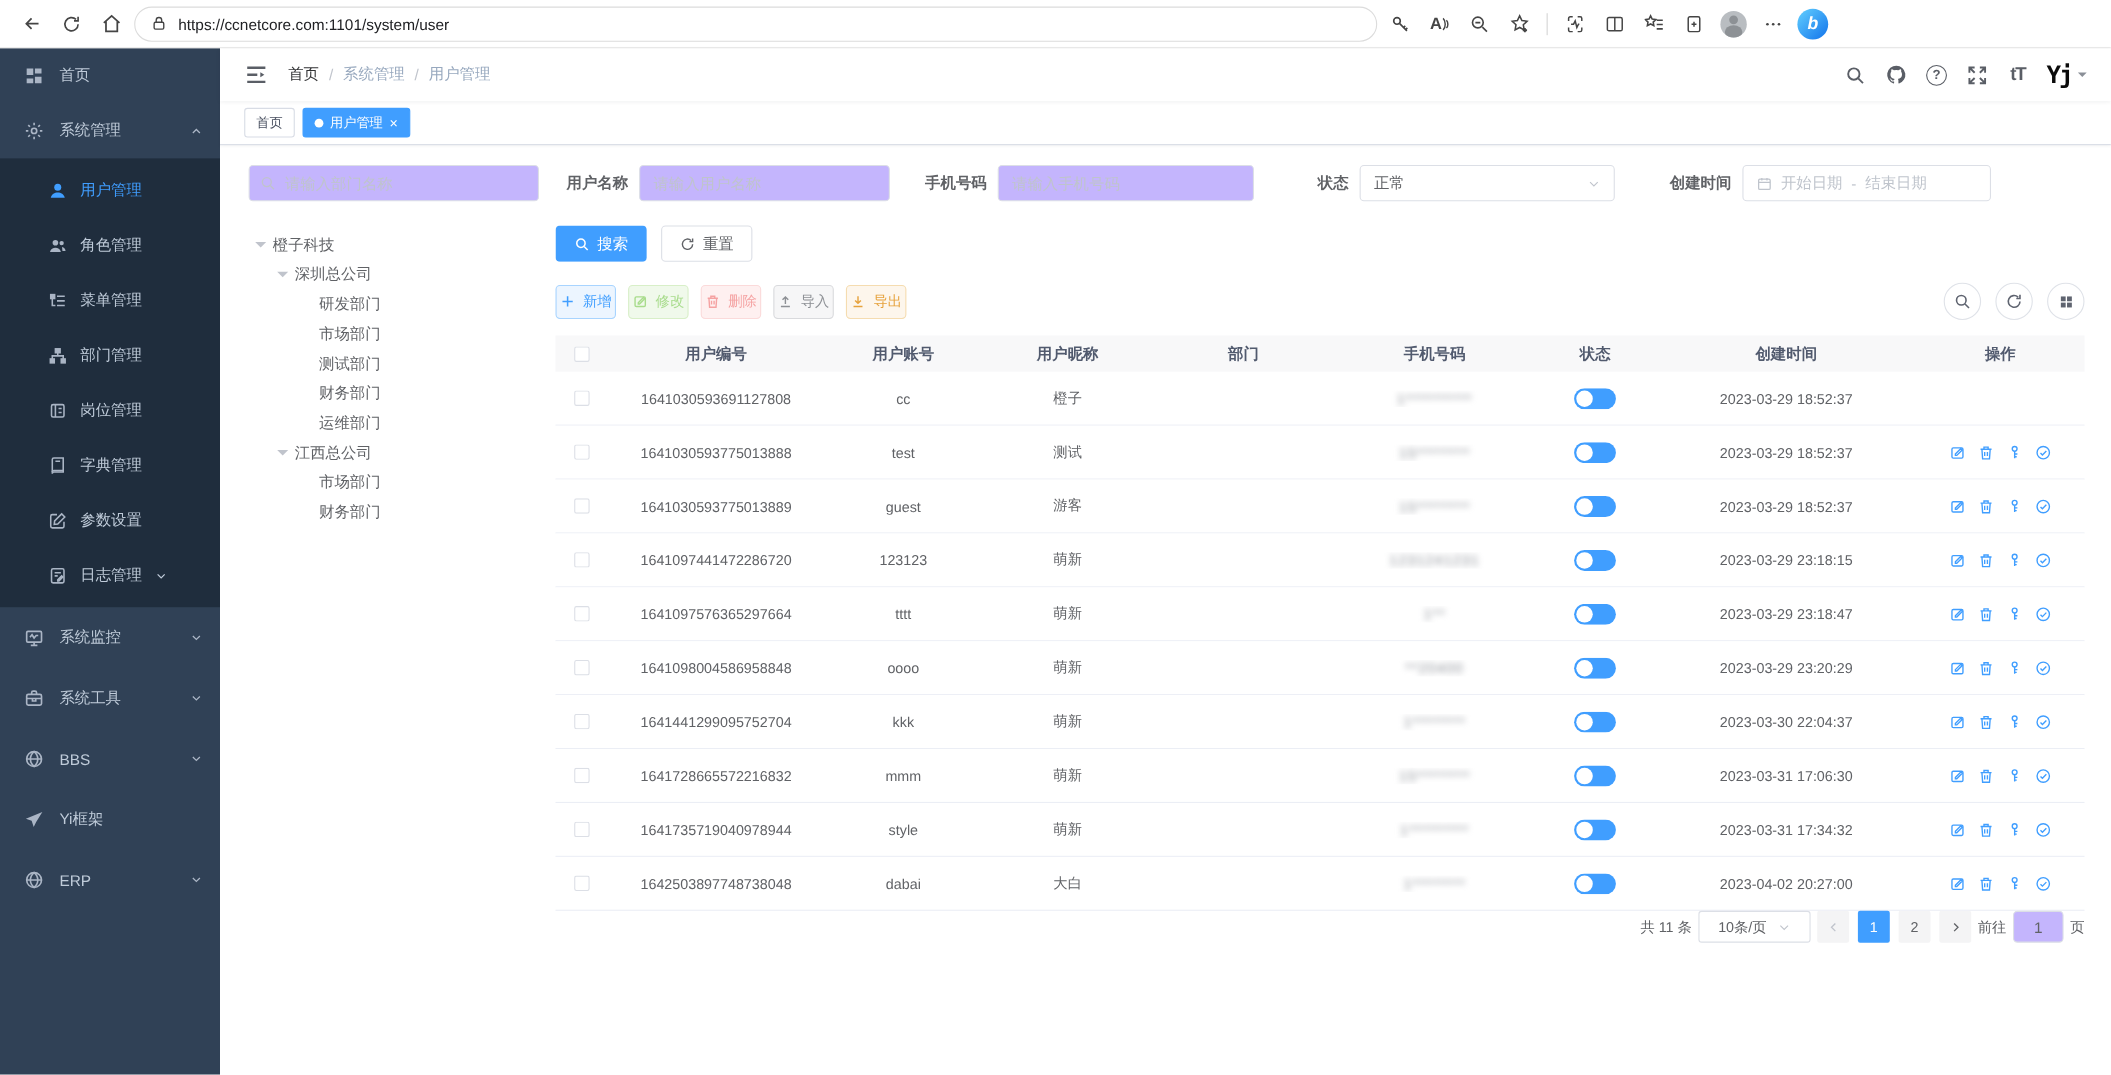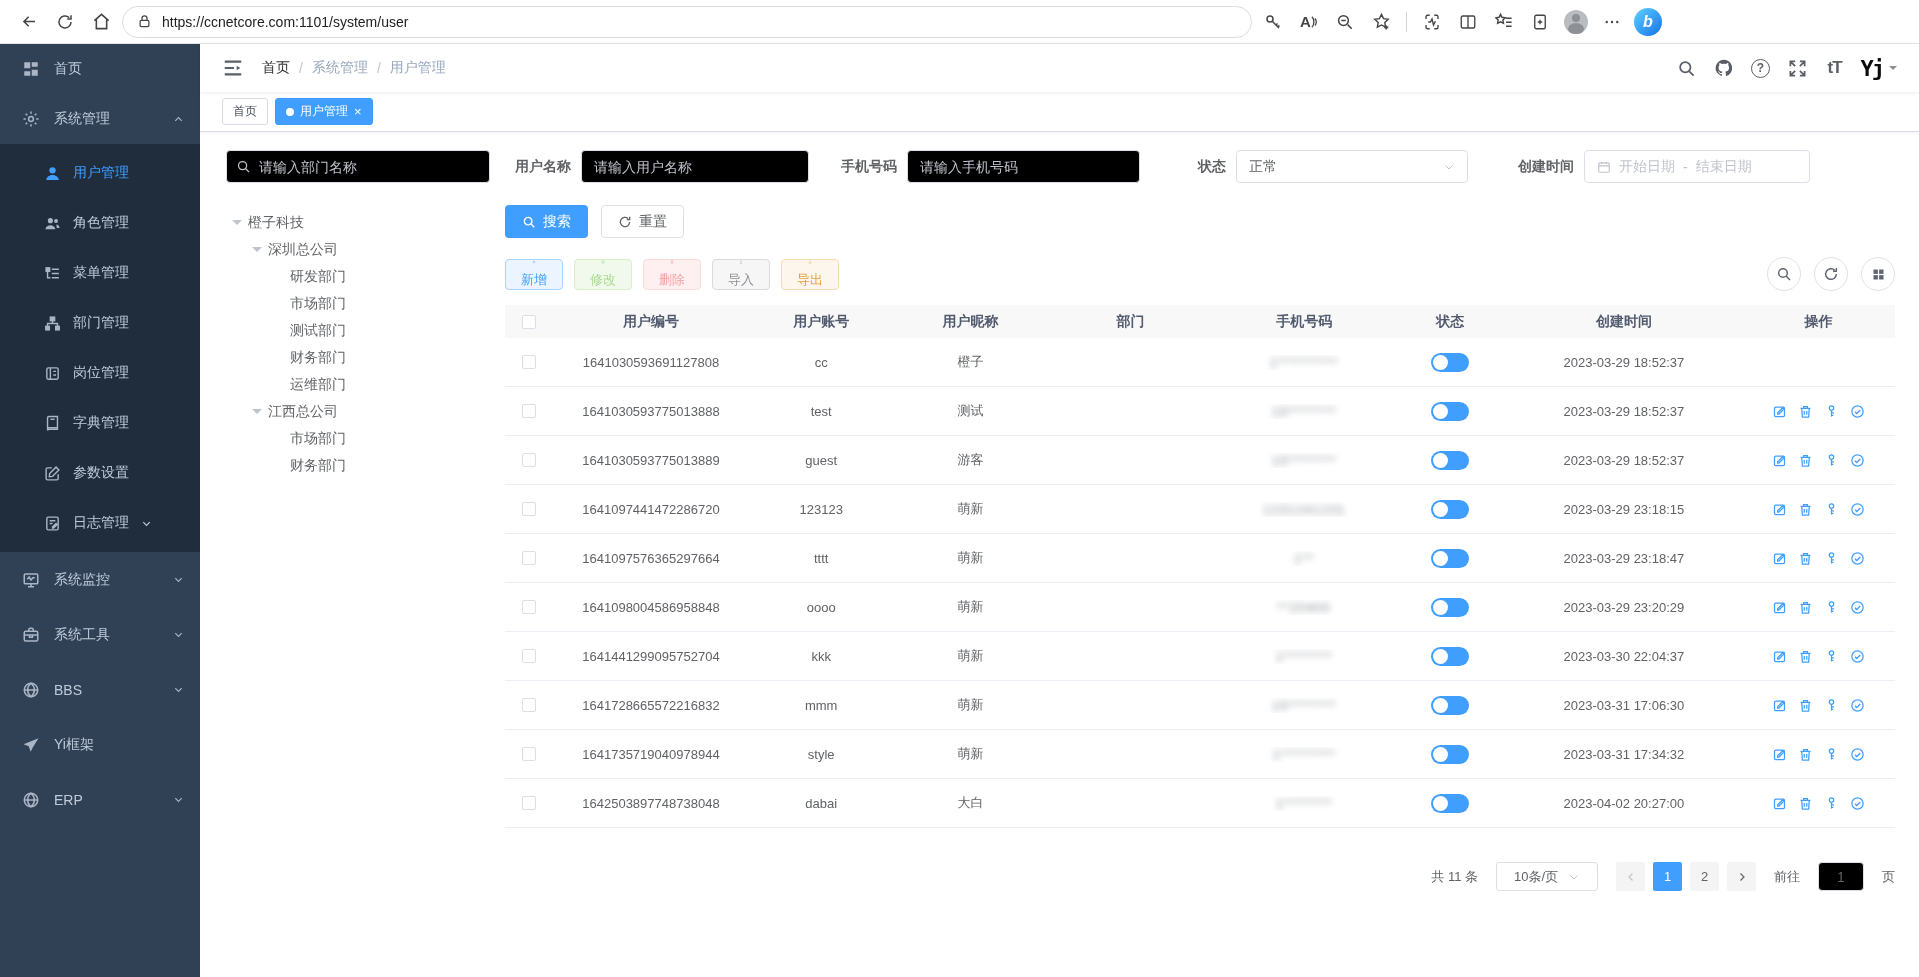--- a/index.html
+++ b/index.html
@@ -66,21 +66,21 @@
     background:#fff; color:#495060; font-size:12px; border-radius:3px; cursor:pointer; gap:6px; }
   .tag.active { background:#409eff; border-color:#409eff; color:#fff; }
   .tag .dot { width:8px; height:8px; border-radius:50%; background:#fff; display:inline-block; }
   .tag .close { font-size:13px; line-height:1; }
 
   .content { flex:1; padding:18px 24px 0 26px; background:#fff; overflow:hidden; }
 
   
   .filter-row { display:flex; align-items:center; }
   .inp { height:33px; border:1px solid #dcdfe6; border-radius:4px; font-size:14px; color:#606266;
-    padding:0 12px; outline:none; background:#000000; font-family:inherit; }
+    padding:0 12px; outline:none; background:#c4b5fd; font-family:inherit; }
   .inp::placeholder { color:#bfc4cc; }
   .dept-search { width:264px; padding-left:32px; }
   .dept-search-wrap { position:relative; }
   .dept-search-wrap .sicon { position:absolute; left:10px; top:9px; width:15px; height:15px; color:#c0c4cc; }
   .f-label { font-size:14px; font-weight:bold; color:#606266; white-space:nowrap; }
   .select-box, .date-box { height:33px; border:1px solid #dcdfe6; border-radius:4px; display:flex;
     align-items:center; padding:0 12px; font-size:14px; color:#606266; cursor:pointer; background:#fff; }
   .select-box { width:232px; }
   .select-box .chev-d { margin-left:auto; color:#c0c4cc; }
   .date-box { width:226px; color:#bfc4cc; gap:8px; }
@@ -95,21 +95,21 @@
 
   .right-panel { flex:1; margin-left:15px; min-width:0; }
 
   .btn { height:33px; border-radius:4px; display:inline-flex; align-items:center; justify-content:center;
     gap:7px; font-size:14px; cursor:pointer; border:1px solid transparent; padding:0 16px; }
   .btn svg { width:14px; height:14px; }
   .btn-primary { background:#409eff; color:#fff; }
   .btn-plain { background:#fff; border-color:#dcdfe6; color:#606266; }
   .search-row { display:flex; gap:13px; }
   .action-row { margin-top:19px; display:flex; align-items:center; gap:11px; }
-  .btn-sm { height:31px; padding:0 15px; font-size:13px;flex-direction:column; }
+  .btn-sm { height:31px; padding:0 3px; font-size:13px; }
   .btn-add { background:#ecf5ff; border-color:#a8d4ff; color:#409eff; }
   .btn-edit { background:#f0f9eb; border-color:#d8efc8; color:#a8dc8c; }
   .btn-del { background:#fef0f0; border-color:#fbdada; color:#f5a2a2; }
   .btn-imp { background:#f6f6f7; border-color:#d9dadd; color:#8d9095; }
   .btn-exp { background:#fdf6ec; border-color:#f5dcb0; color:#e6a23c; }
   .tool-circles { margin-left:auto; display:flex; gap:13px; }
   .circ-btn { width:34px; height:34px; border-radius:50%; border:1px solid #dfe2e8; background:#fff;
     display:flex; align-items:center; justify-content:center; color:#5f6470; cursor:pointer; }
 
   
@@ -121,21 +121,21 @@
   .c-cb { width:3.5%; } .c-id { width:14%; } .c-acc { width:10.5%; } .c-nick { width:11%;text-align:center; }
   .c-dept { width:12%; } .c-phone { width:13%; } .c-status { width:8%; } .c-time { width:17%; } .c-ops { width:11%; }
   .cb { width:14px; height:14px; border:1px solid #dcdfe6; border-radius:2px; background:#fff; cursor:pointer; }
   .blurred { filter:blur(3px); color:#8b8f96; letter-spacing:1px; }
   .switch { width:38px; height:19px; border-radius:10px; background:#409eff; position:relative; cursor:pointer; }
   .switch .knob { position:absolute; left:2px; top:2px; width:15px; height:15px; border-radius:50%; background:#fff; }
   .ops { display:flex; gap:11px; align-items:center; justify-content:center; }
   .op-ic { width:15px; height:15px; color:#409eff; cursor:pointer; }
 
   
-  .pagination { margin-top:34px; display:flex; align-items:center; justify-content:flex-end; gap:18px;
+  .pagination { display:flex; align-items:center; justify-content:flex-end; gap:6px;
     font-size:13px; color:#606266; }
   .psize { width:102px; height:29px; border:1px solid #dcdfe6; border-radius:3px; display:flex;
     align-items:center; justify-content:center; gap:10px; cursor:pointer; color:#606266; }
   .pgroup { display:flex; gap:8px; align-items:center; }
   .pbtn { min-width:29px; height:29px; border-radius:2px; background:#f4f4f5; color:#606266;
     display:flex; align-items:center; justify-content:center; cursor:pointer; font-size:13px; }
   .pbtn.active { background:#409eff; color:#fff; }
   .pbtn.muted { color:#c0c4cc; }
   .goto-input { width:46px; height:29px; text-align:center; padding:0 4px; }
 </style>

